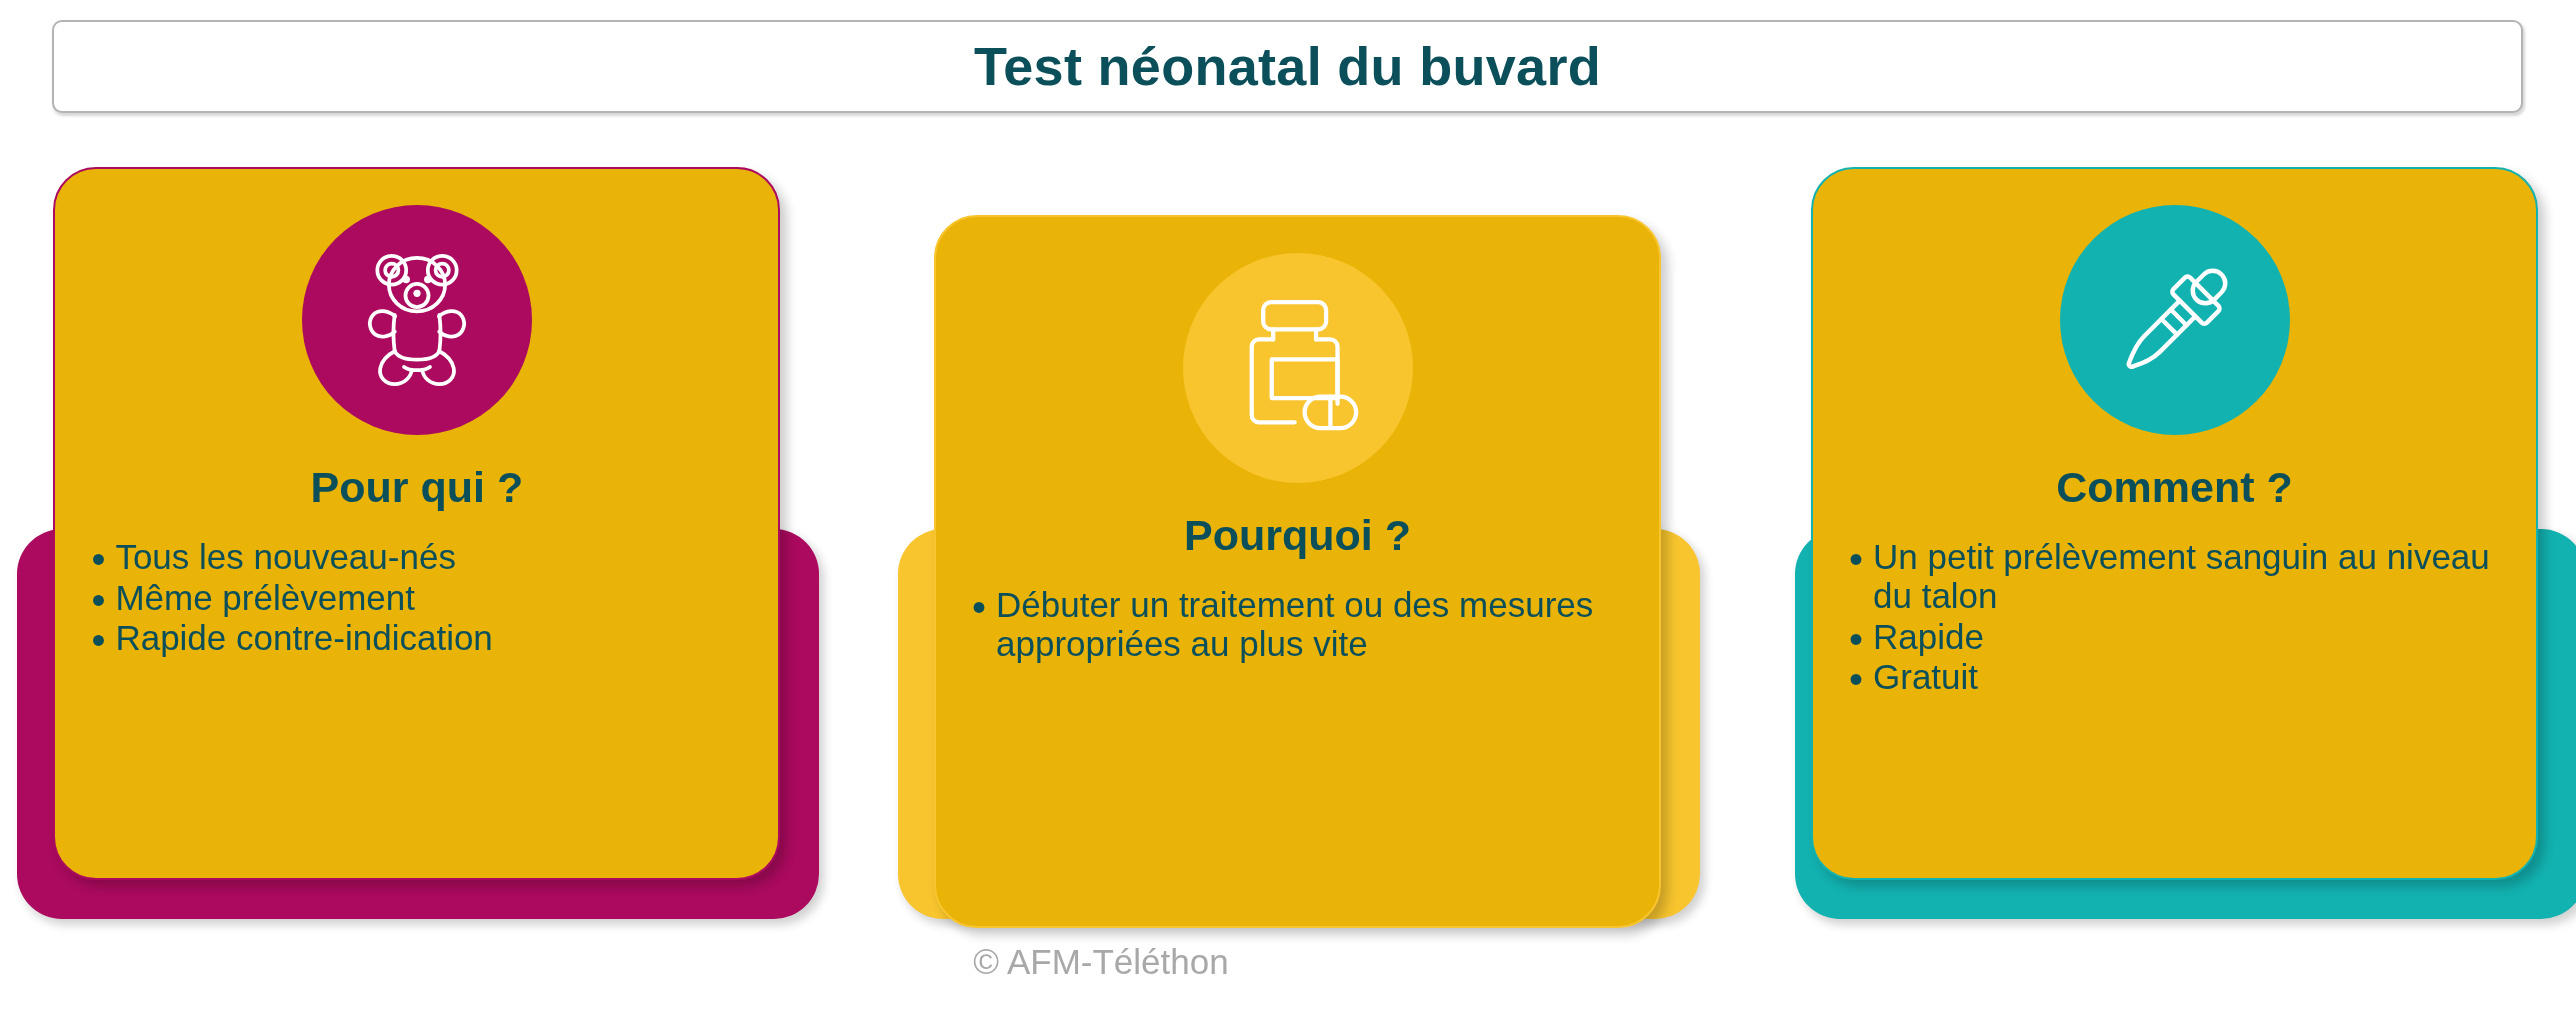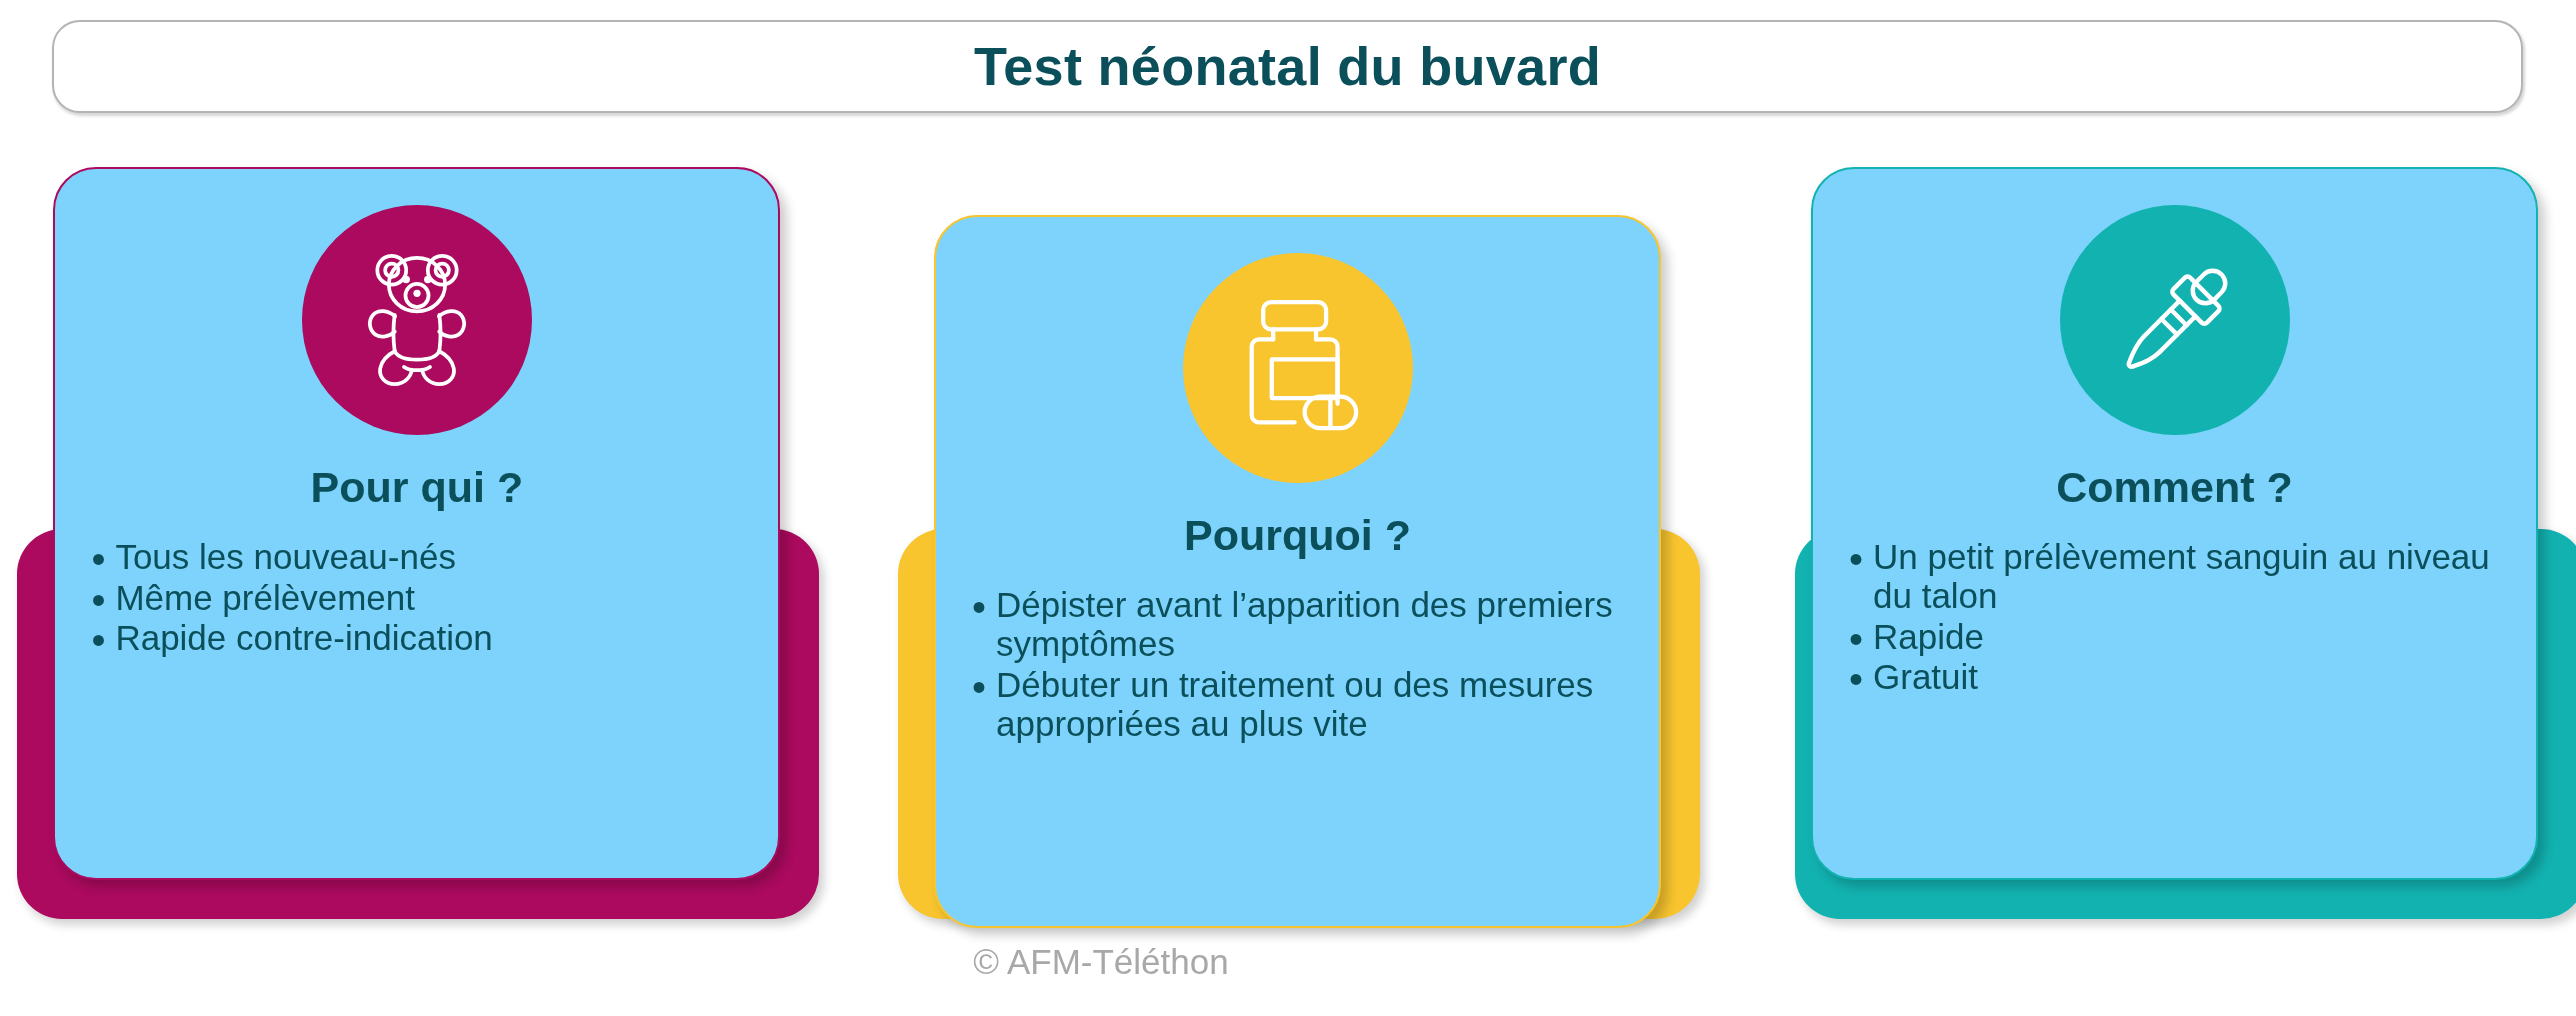--- a/index.html
+++ b/index.html
@@ -11,21 +11,21 @@
     position:relative;
   }
 
   
   #title-bar{
     position:absolute;
     left:52px; top:19.5px;
     width:2471px; height:93px;
     box-sizing:border-box;
     border:2.1px solid #b4b4b4;
-    border-radius:28px;
+    border-radius:10px;
     background:#ffffff;
     display:flex;align-items:center;justify-content:center;
     box-shadow:1.4px 2.1px 2.8px rgba(0,0,0,0.16);
   }
   #title-text{
     font-size:54px;
     font-weight:bold;
     color:#0b4f5a;
     letter-spacing:0.3px;
     line-height:1;
@@ -55,21 +55,21 @@
     width:802px; height:390px;
     border-radius:45px;
     box-shadow:4.2px 5.6px 9.8px rgba(0,0,0,0.18);
   }
   
   .card-face{
     position:absolute;
     left:36px; top:21px;
     width:727px; height:713px;
     box-sizing:border-box;
-    background:#7dd3fc;
+    background:#eab308;
     border-radius:43px;
     border:2.8px solid;
     box-shadow:6.3px 7px 11px rgba(0,0,0,0.20);
   }
   
   #card-2 .card-plate{ left:19.5px; width:791px; }
 
   .card-inner{
     position:absolute;
     left:0;top:0;right:0;bottom:0;
@@ -213,21 +213,20 @@
 
               <rect x="32" y="46" width="46" height="27"></rect>
 
               <rect x="55" y="72" width="36" height="22" rx="11"></rect>
               <path d="M73 72 v22"></path>
             </svg>
           </span>
         </div>
         <div class="card-title">Pourquoi ?</div>
         <ul class="bullets">
-          <li>Dépister avant l’apparition des premiers symptômes</li>
           <li>Débuter un traitement ou des mesures appropriées au plus vite</li>
         </ul>
       </div>
     </div>
   </div>
 
   <div class="card-wrap" id="card-2">
     <div class="card-plate" style="background: rgb(18, 178, 176);"></div>
     <div class="card-face" style="border-color: rgb(18, 178, 176);">
       <div class="card-inner">

